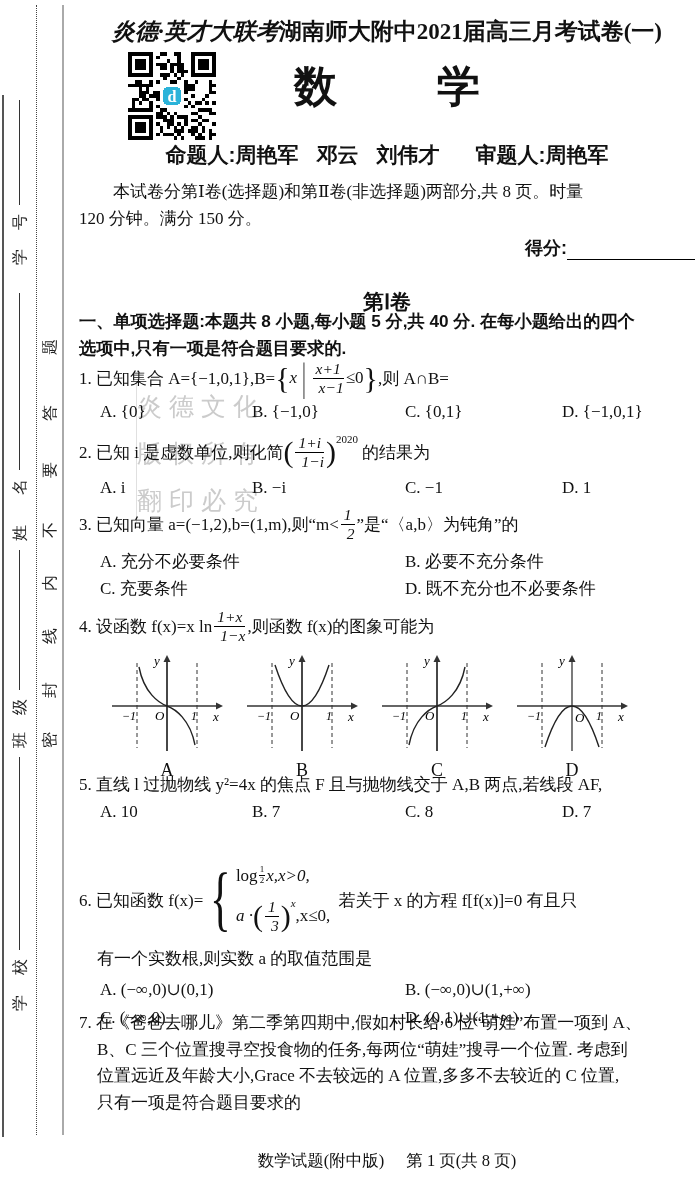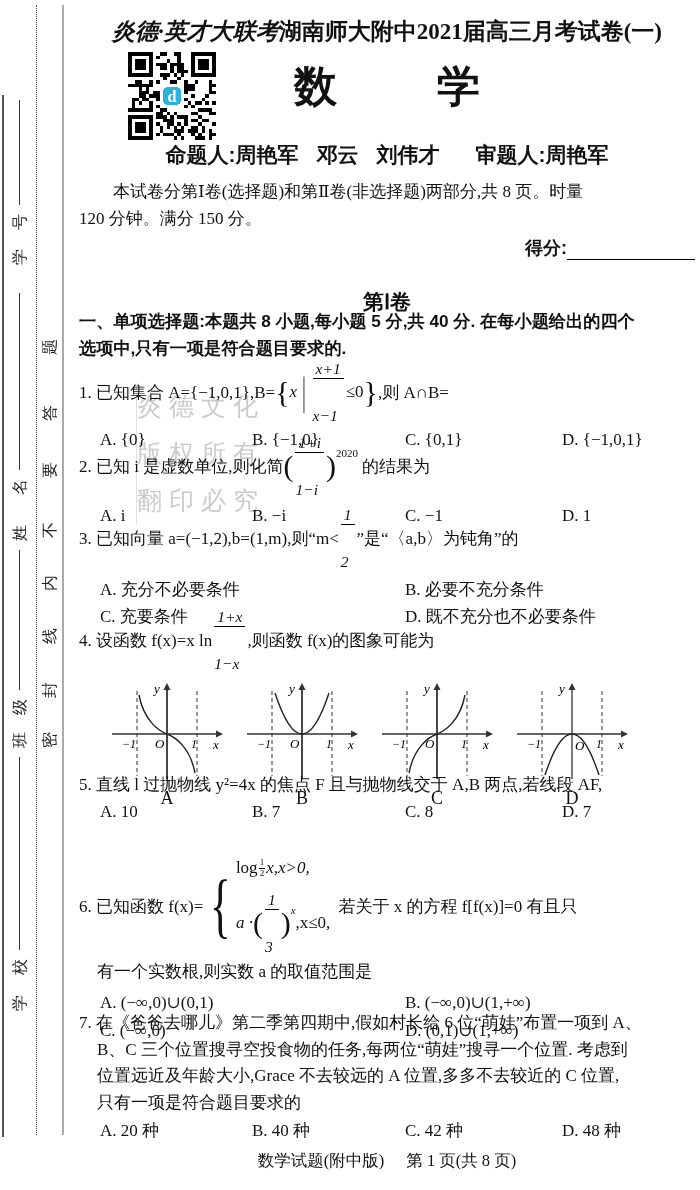--- a/index.html
+++ b/index.html
@@ -36,22 +36,22 @@
   .volume{text-align:center;font-size:21px;font-weight:bold;font-family:"Liberation Sans",sans-serif;}
   .section{font-size:17.2px;font-weight:bold;line-height:27px;
            font-family:"Liberation Sans",sans-serif;white-space:nowrap;}
   .q{font-size:17px;}
   .stem{display:flex;align-items:center;white-space:nowrap;}
   .qline{white-space:nowrap;line-height:26.5px;}
   .cont{padding-left:18px;}
   .opts4{display:grid;grid-template-columns:152px 153px 157px auto;padding-left:21px;white-space:nowrap;}
   .opts2{display:grid;grid-template-columns:305px auto;padding-left:21px;line-height:27px;white-space:nowrap;}
   
-  .frac{display:inline-flex;flex-direction:column;text-align:left;font-style:italic;
-        margin:0 2px;font-size:15.5px;line-height:1.15;vertical-align:middle;gap:28px;}
+  .frac{display:inline-flex;flex-direction:column;text-align:right;font-style:italic;
+        margin:0 2px;font-size:15.5px;line-height:1.15;vertical-align:middle;}
   .frac .num{border-bottom:1px solid #000;padding:0 3px;}
   .mi{font-style:italic;}
   .bbrace{font-size:30px;font-weight:400;vertical-align:-2px;line-height:0;}
   .bparen{font-size:30px;font-weight:400;vertical-align:-2px;line-height:0;}
   .vbar{display:inline-block;transform:scaleY(2.3);margin:0 5px;font-weight:300;}
   .sup{font-size:11px;position:relative;top:-13px;}
   .mfrac{display:inline-flex;flex-direction:column;text-align:center;font-size:9px;
          line-height:1.1;vertical-align:-7px;margin:0 1px;}
   .mfrac .num{border-bottom:0.5px solid #000;padding:0 1px;}
   .cases{display:flex;align-items:center;white-space:nowrap;}
@@ -503,26 +503,20 @@
         <span>C. (−∞,0)</span>
         <span>D. (0,1)∪(1,+∞)</span>
       </div>
     </div>
 
     <div class="abs q" style="top:1010px;">
       <div class="qline">7. 在《爸爸去哪儿》第二季第四期中,假如村长给 6 位“萌娃”布置一项到 A、</div>
       <div class="qline cont">B、C 三个位置搜寻空投食物的任务,每两位“萌娃”搜寻一个位置. 考虑到</div>
       <div class="qline cont">位置远近及年龄大小,Grace 不去较远的 A 位置,多多不去较近的 C 位置,</div>
       <div class="qline cont">只有一项是符合题目要求的</div>
-      <div class="opts4" style="margin-top:3px;">
-        <span>A. 20 种</span>
-        <span>B. 40 种</span>
-        <span>C. 42 种</span>
-        <span>D. 48 种</span>
-      </div>
     </div>
 
     <div class="footer">
       <span>数学试题(附中版)</span><span class="fr">第 1 页(共 8 页)</span>
     </div>
 
   </div>
 </div>
 
 </body></html>

